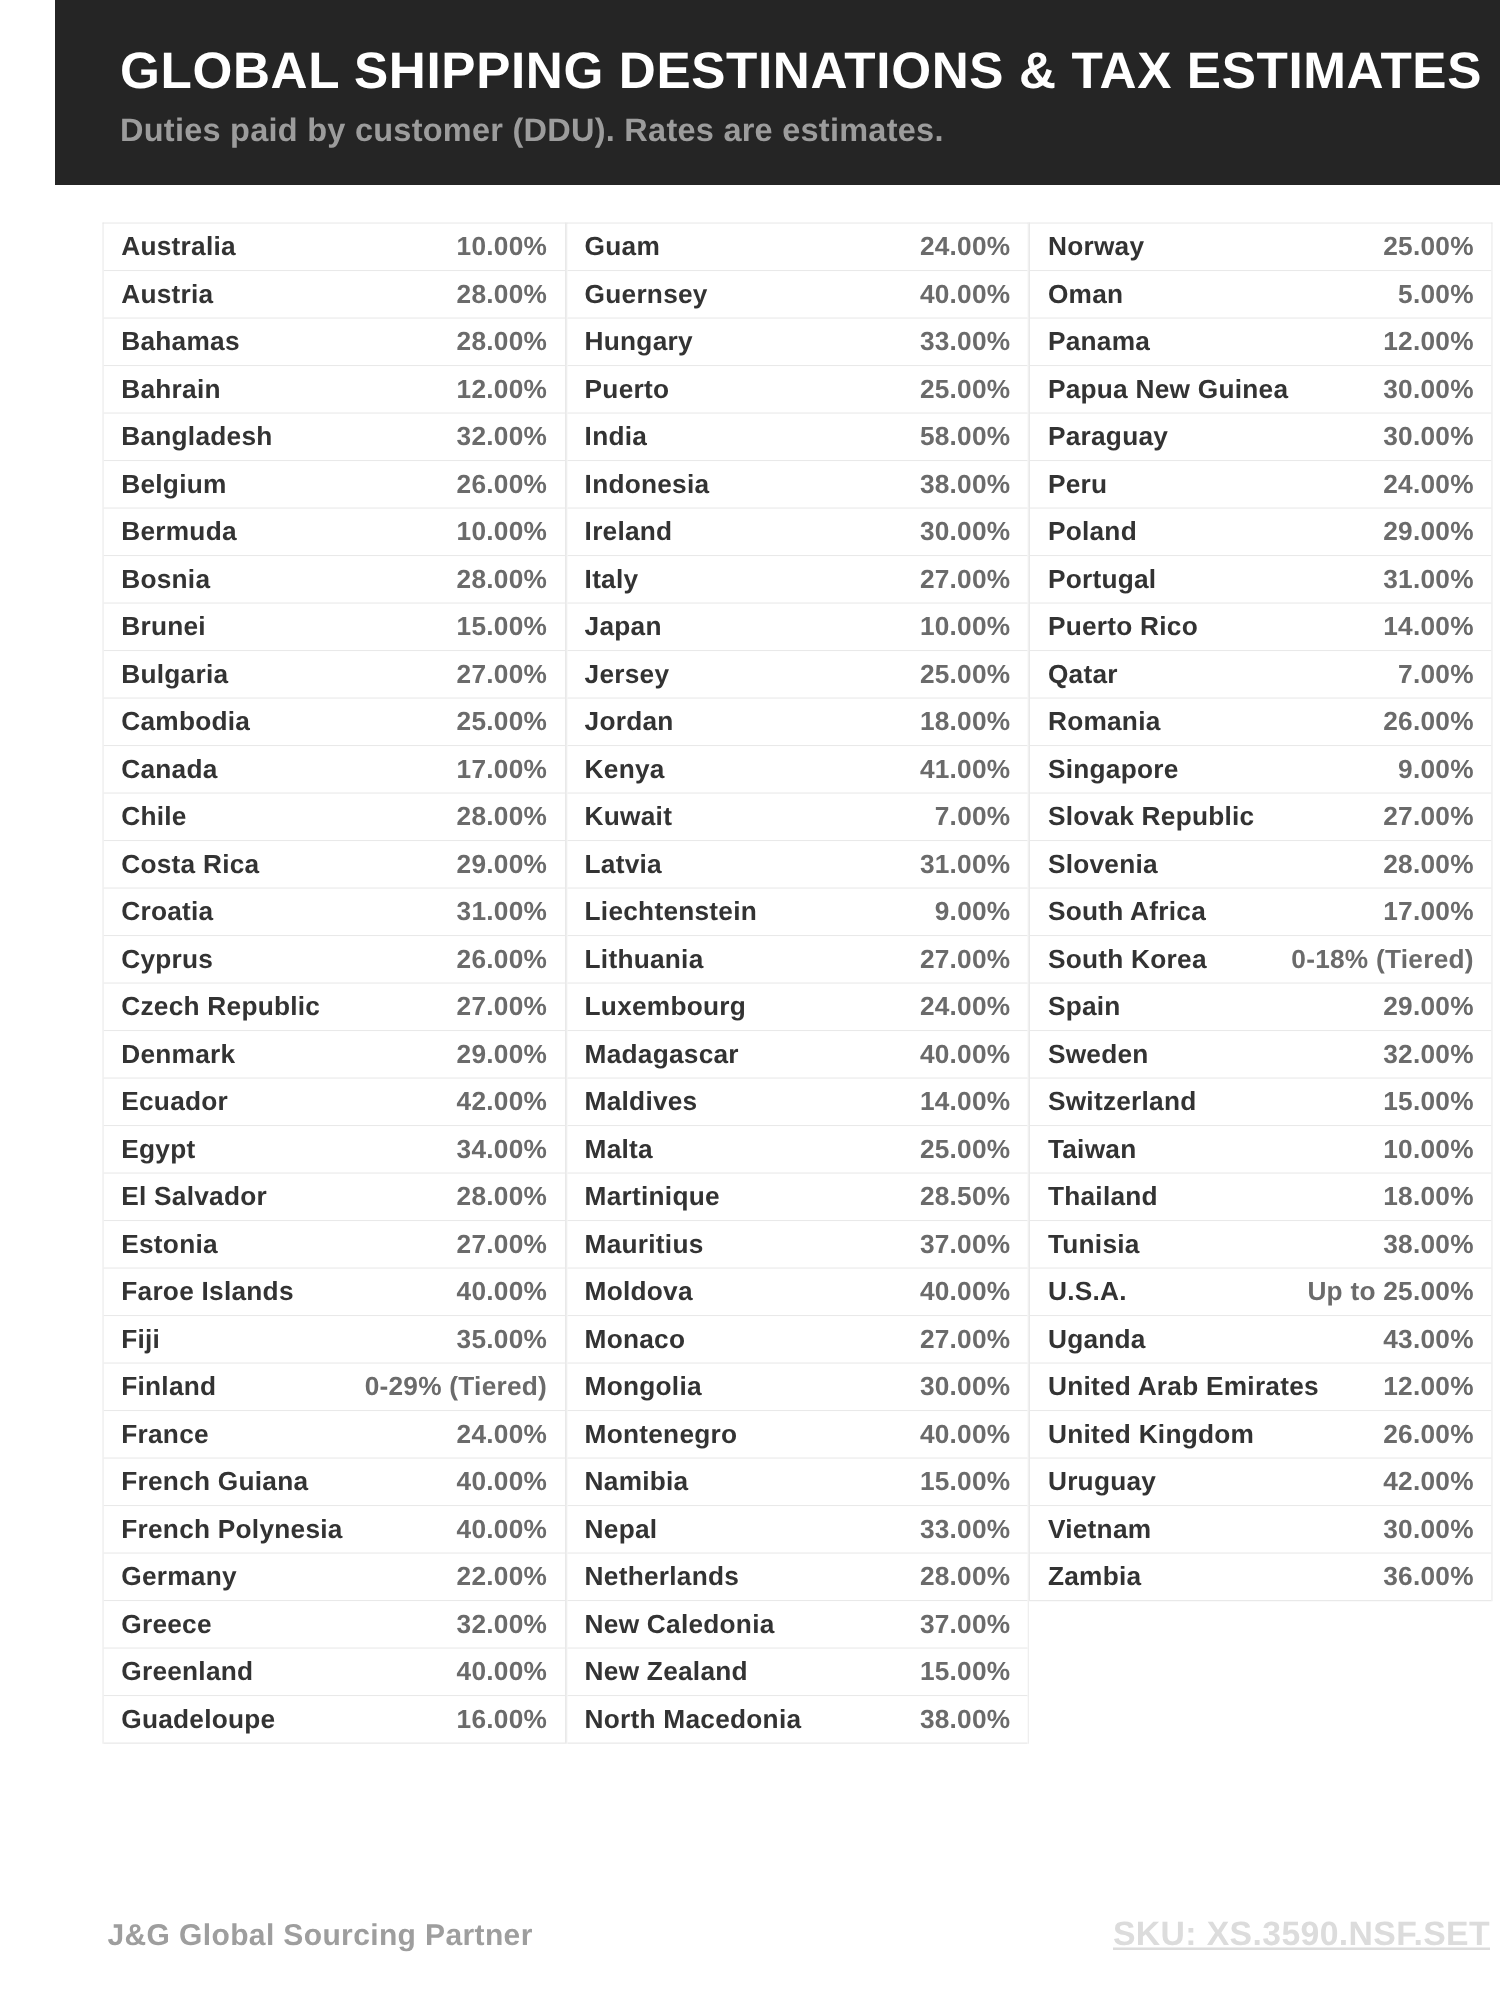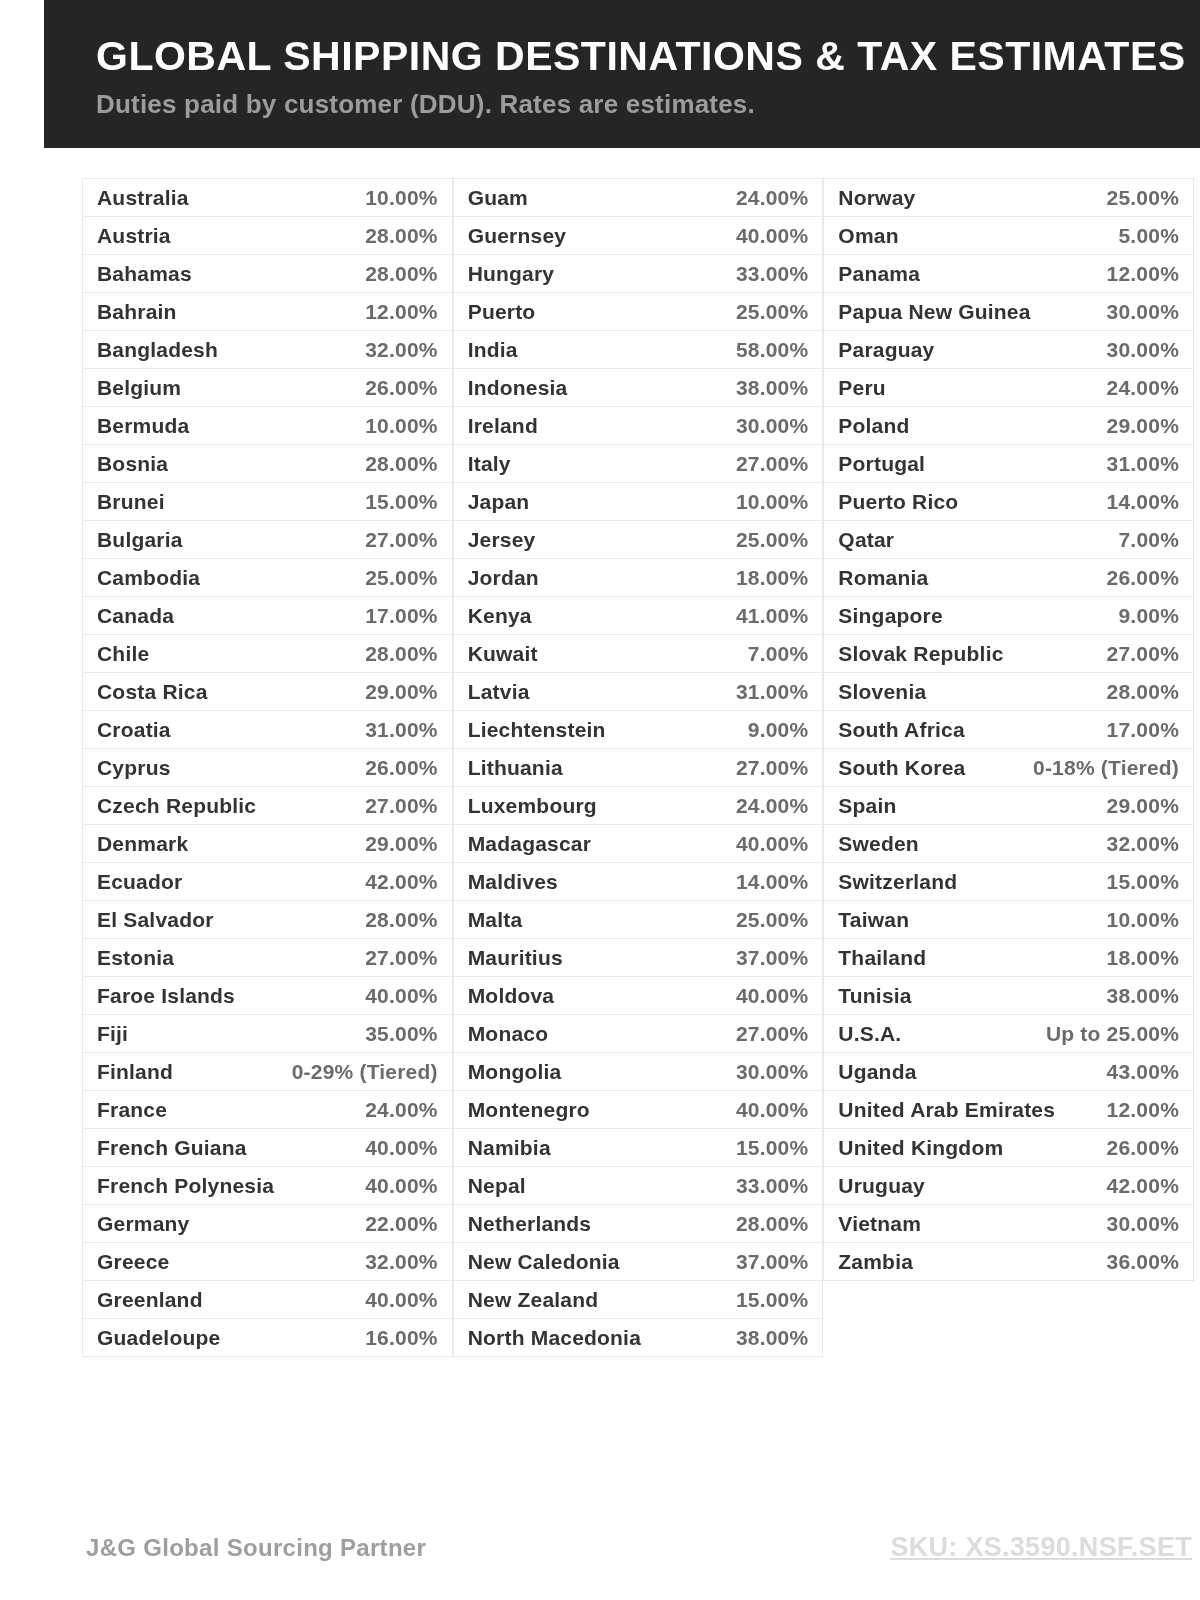--- a/index.html
+++ b/index.html
@@ -176,20 +176,24 @@
         </div>
         <div class="row">
           <span class="country">Denmark</span>
           <span class="rate">29.00%</span>
         </div>
         <div class="row">
           <span class="country">Ecuador</span>
           <span class="rate">42.00%</span>
         </div>
         <div class="row">
+          <span class="country">Egypt</span>
+          <span class="rate">34.00%</span>
+        </div>
+        <div class="row">
           <span class="country">El Salvador</span>
           <span class="rate">28.00%</span>
         </div>
         <div class="row">
           <span class="country">Estonia</span>
           <span class="rate">27.00%</span>
         </div>
         <div class="row">
           <span class="country">Faroe Islands</span>
           <span class="rate">40.00%</span>
@@ -304,20 +308,24 @@
           <span class="country">Madagascar</span>
           <span class="rate">40.00%</span>
         </div>
         <div class="row">
           <span class="country">Maldives</span>
           <span class="rate">14.00%</span>
         </div>
         <div class="row">
           <span class="country">Malta</span>
           <span class="rate">25.00%</span>
+        </div>
+        <div class="row">
+          <span class="country">Martinique</span>
+          <span class="rate">28.50%</span>
         </div>
         <div class="row">
           <span class="country">Mauritius</span>
           <span class="rate">37.00%</span>
         </div>
         <div class="row">
           <span class="country">Moldova</span>
           <span class="rate">40.00%</span>
         </div>
         <div class="row">

